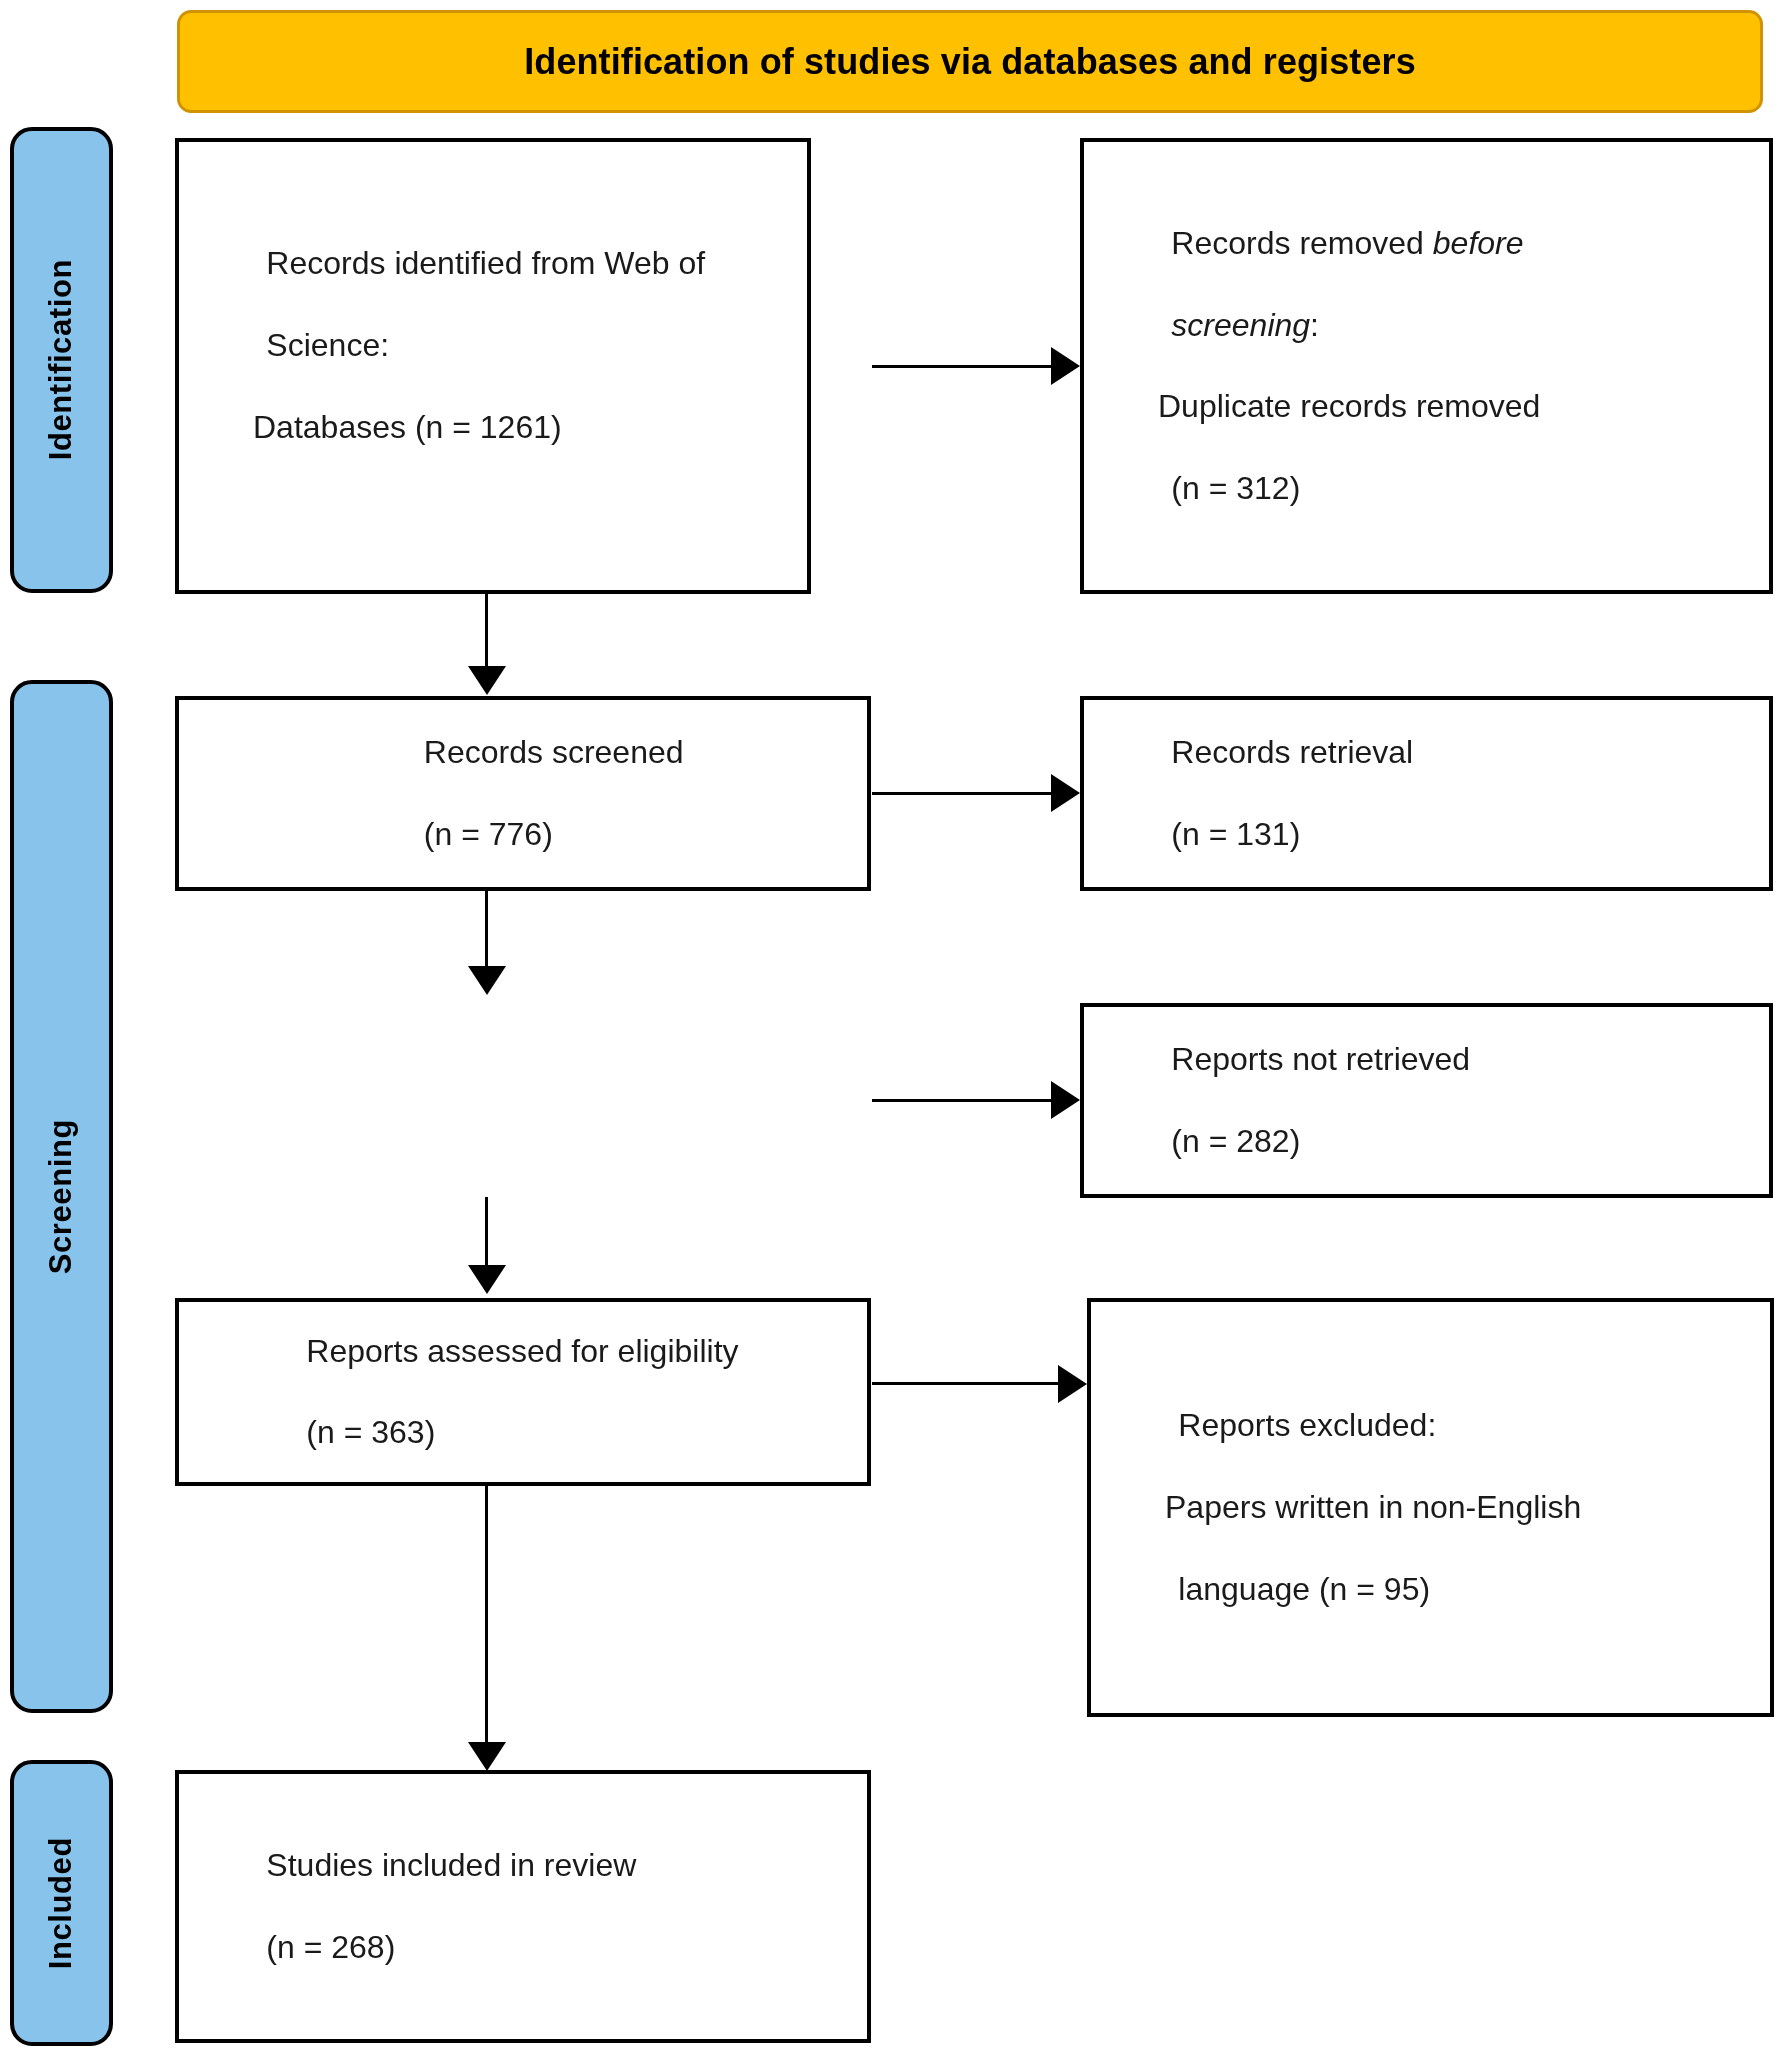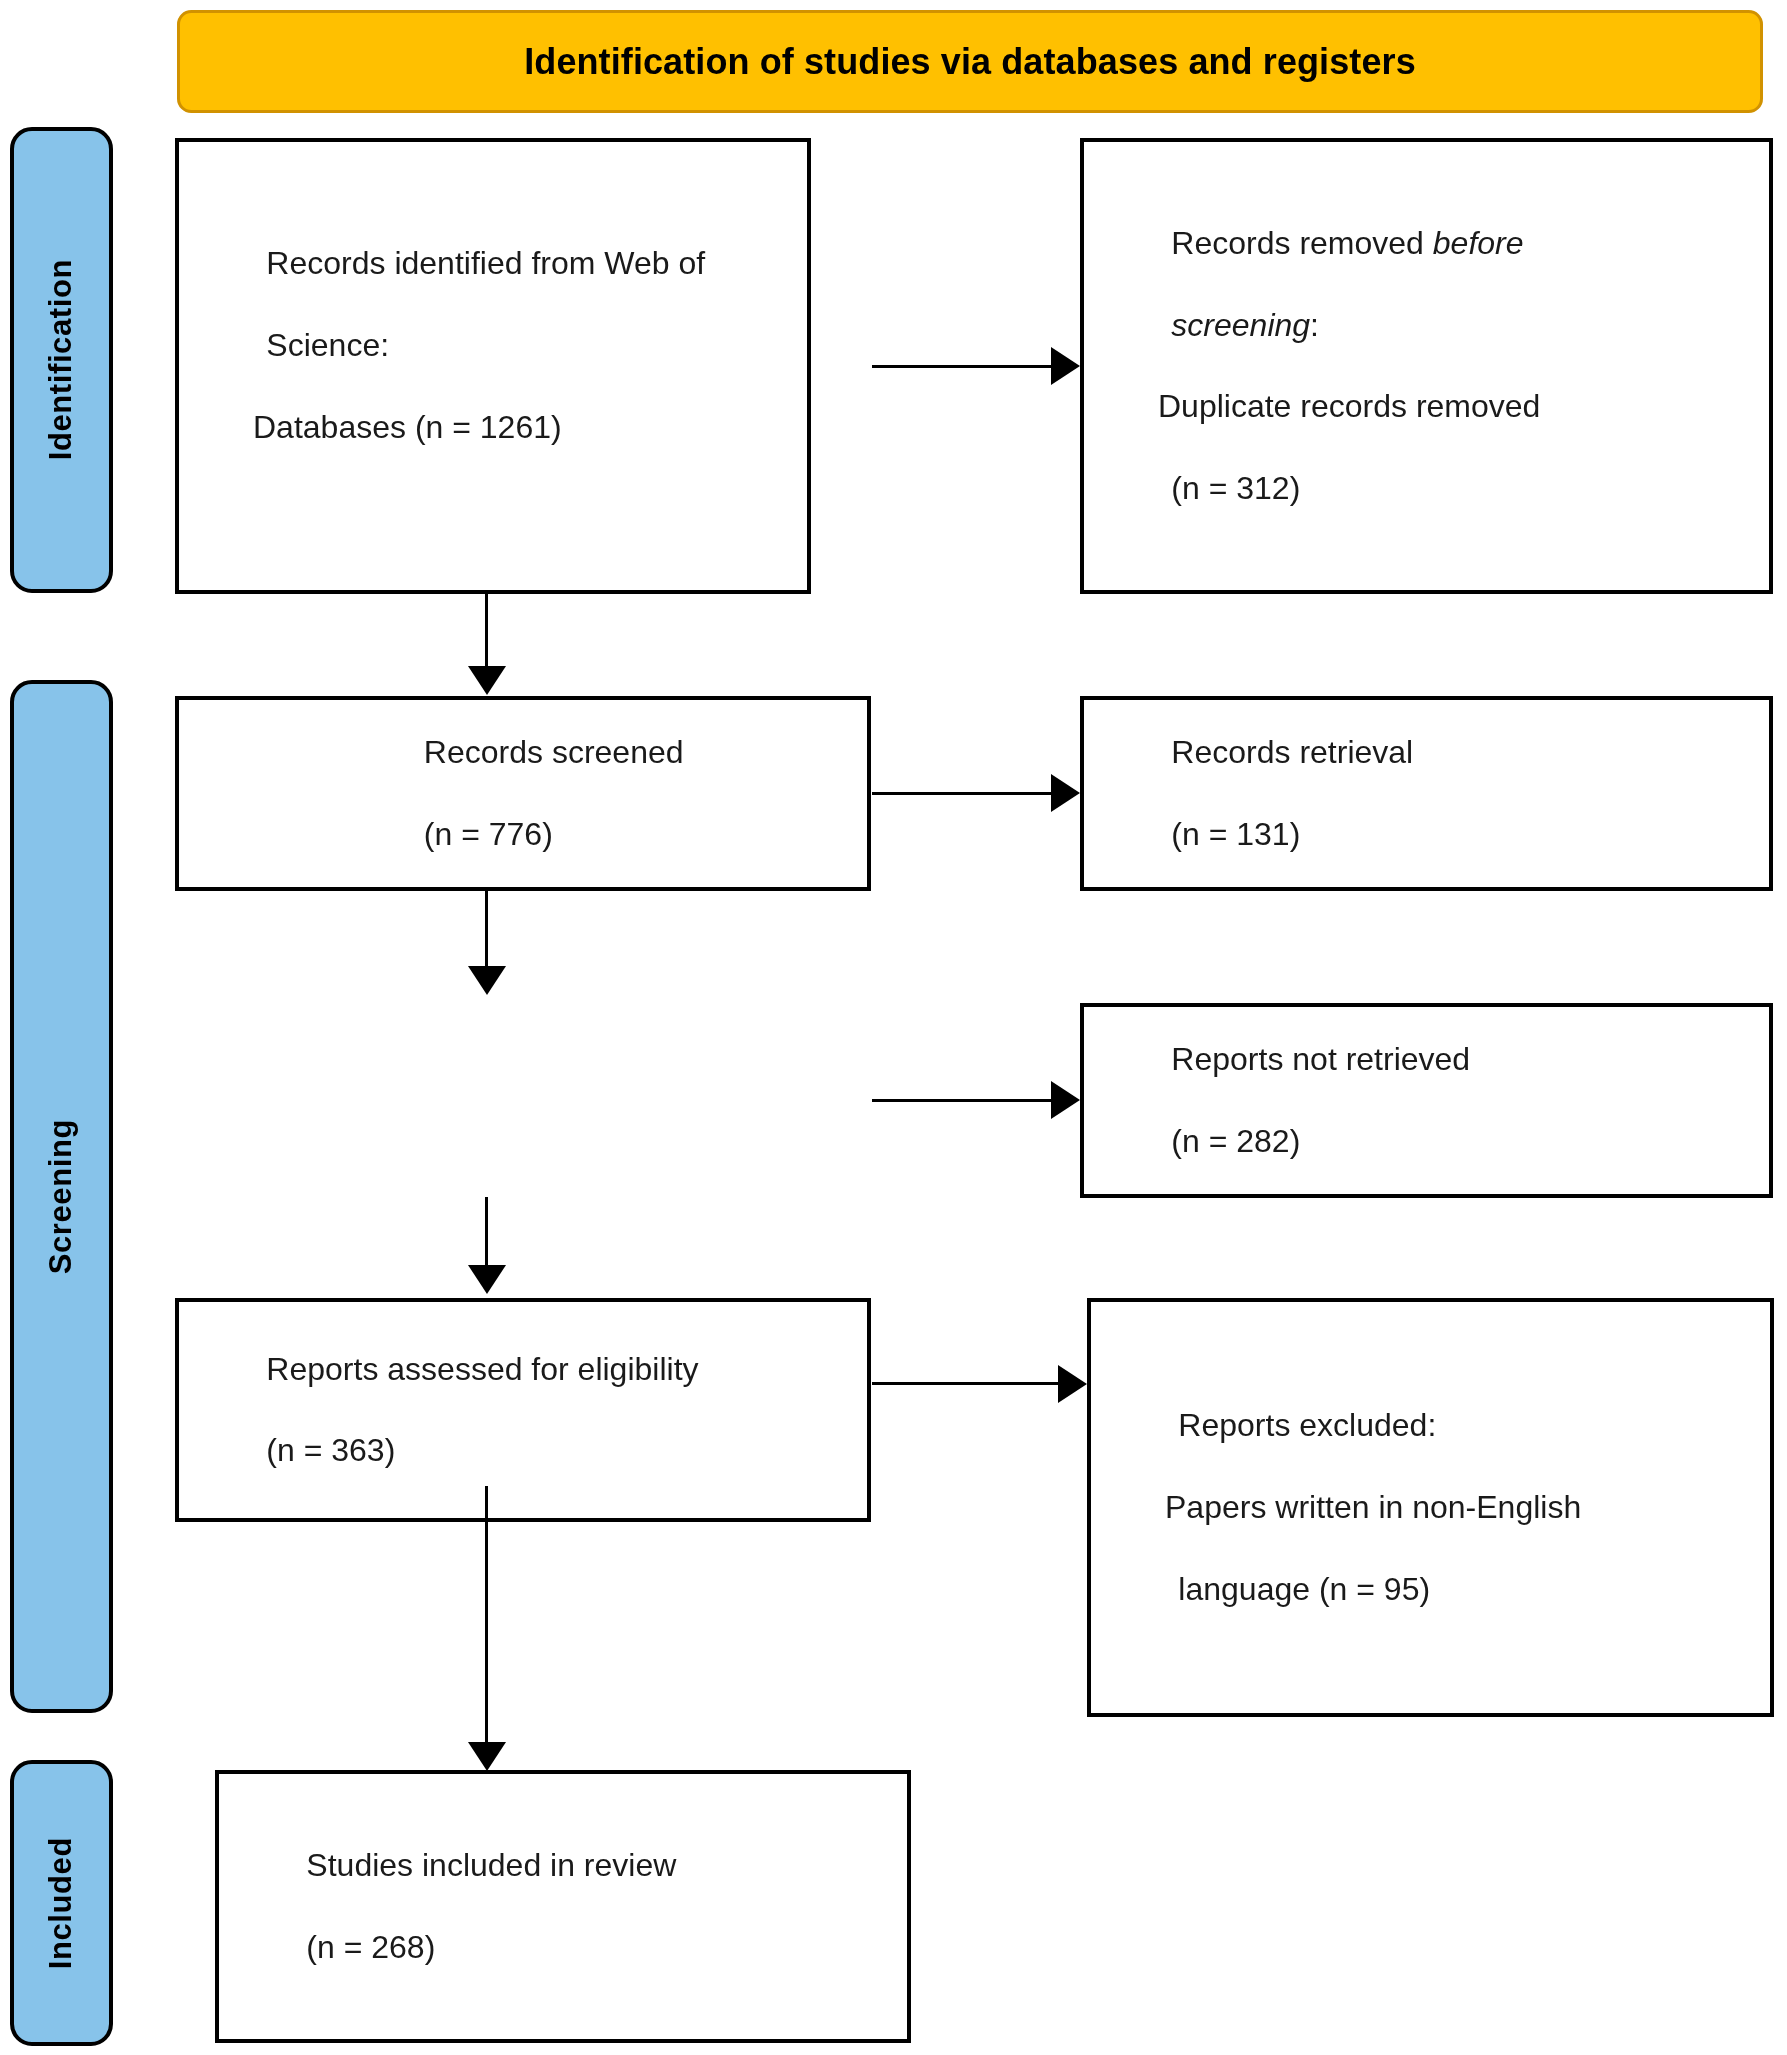--- a/index.html
+++ b/index.html
@@ -186,42 +186,42 @@
       <span>(n = 282)</span>
     </div>
   </div>
 
   <div class="conn-line-h" style="left:872px; top:1099px; width:182px;"></div>
   <div class="arrowhead-right" style="left:1051px; top:1081px;"></div>
 
   <div class="conn-line-v" style="left:485px; top:1197px; height:71px;"></div>
   <div class="arrowhead-down" style="left:468px; top:1265px;"></div>
 
-  <div class="flow-box" style="left:175px; top:1298px; width:696px; height:224px;">
+  <div class="flow-box" style="left:175px; top:1298px; width:696px; height:188px;padding-left:40px;">
     <div class="flow-box-text">
       <span>Reports assessed for eligibility</span><br>
       <span>(n = 363)</span>
     </div>
   </div>
 
   <div class="flow-box" style="left:1087px; top:1298px; width:687px; height:419px;">
     <div class="flow-box-text">
       <span>Reports excluded:</span>
       <span class="indent">Papers written in non-English</span>
       <span>language (n = 95)</span>
     </div>
   </div>
 
   <div class="conn-line-h" style="left:872px; top:1382px; width:188px;"></div>
   <div class="arrowhead-right" style="left:1058px; top:1365px;"></div>
 
   <div class="conn-line-v" style="left:485px; top:1486px; height:260px;"></div>
   <div class="arrowhead-down" style="left:468px; top:1742px;"></div>
 
-  <div class="flow-box" style="left:175px; top:1770px; width:696px; height:273px;margin-left:40px;">
+  <div class="flow-box" style="left:175px; top:1770px; width:696px; height:273px;">
     <div class="flow-box-text">
       <span>Studies included in review</span><br>
       <span>(n = 268)</span>
     </div>
   </div>
 
 </div>
 
 
 </body></html>

